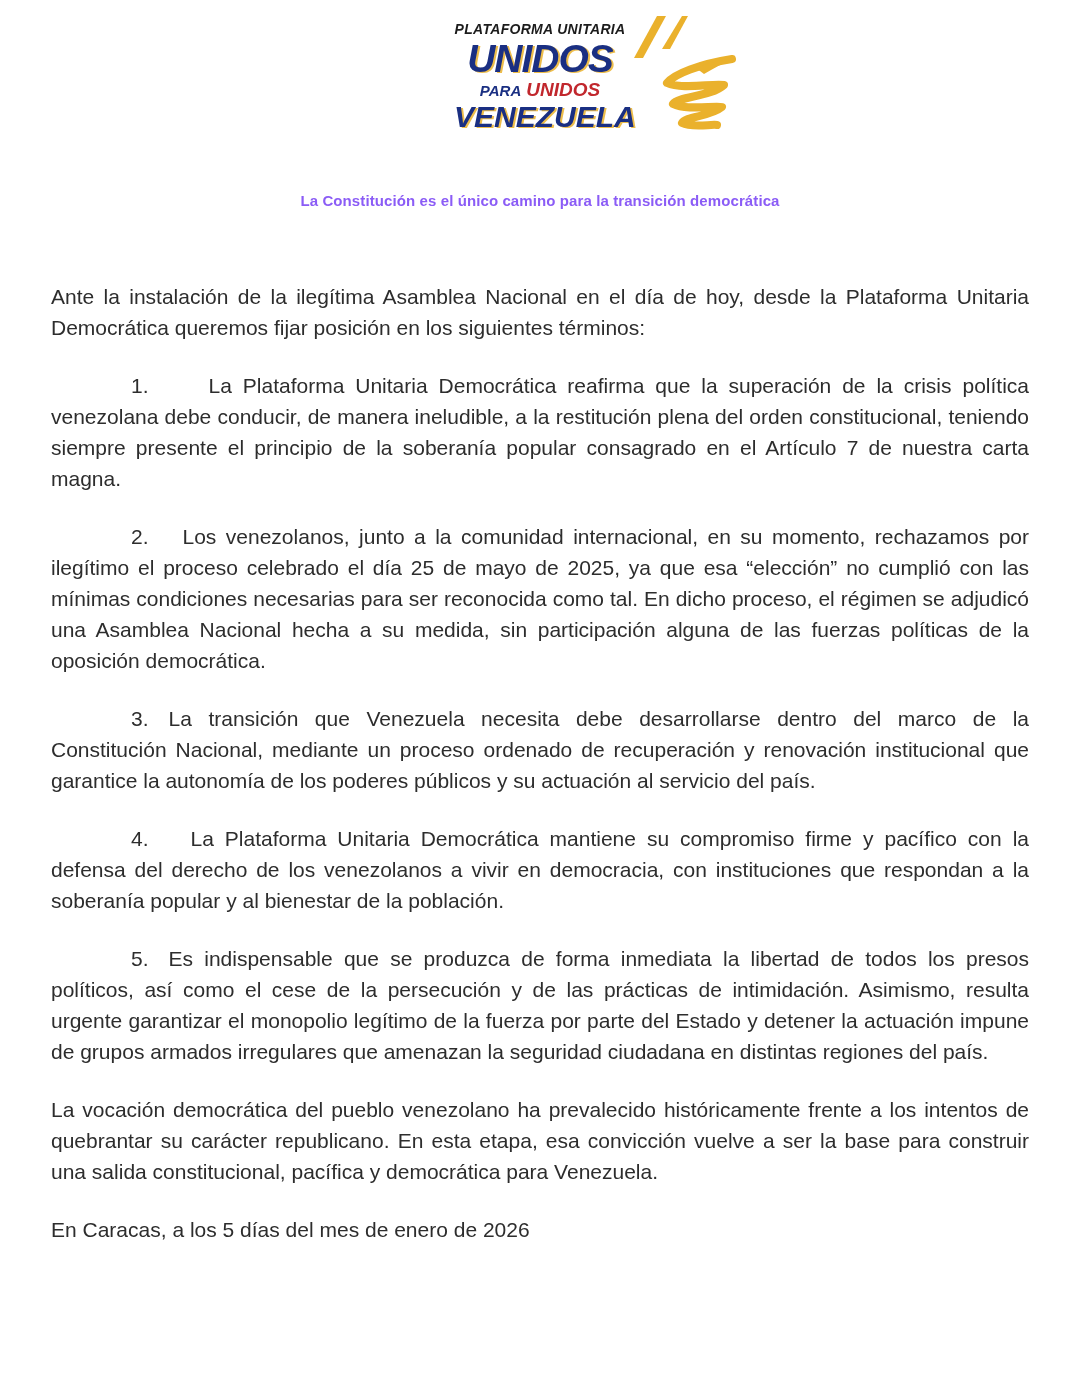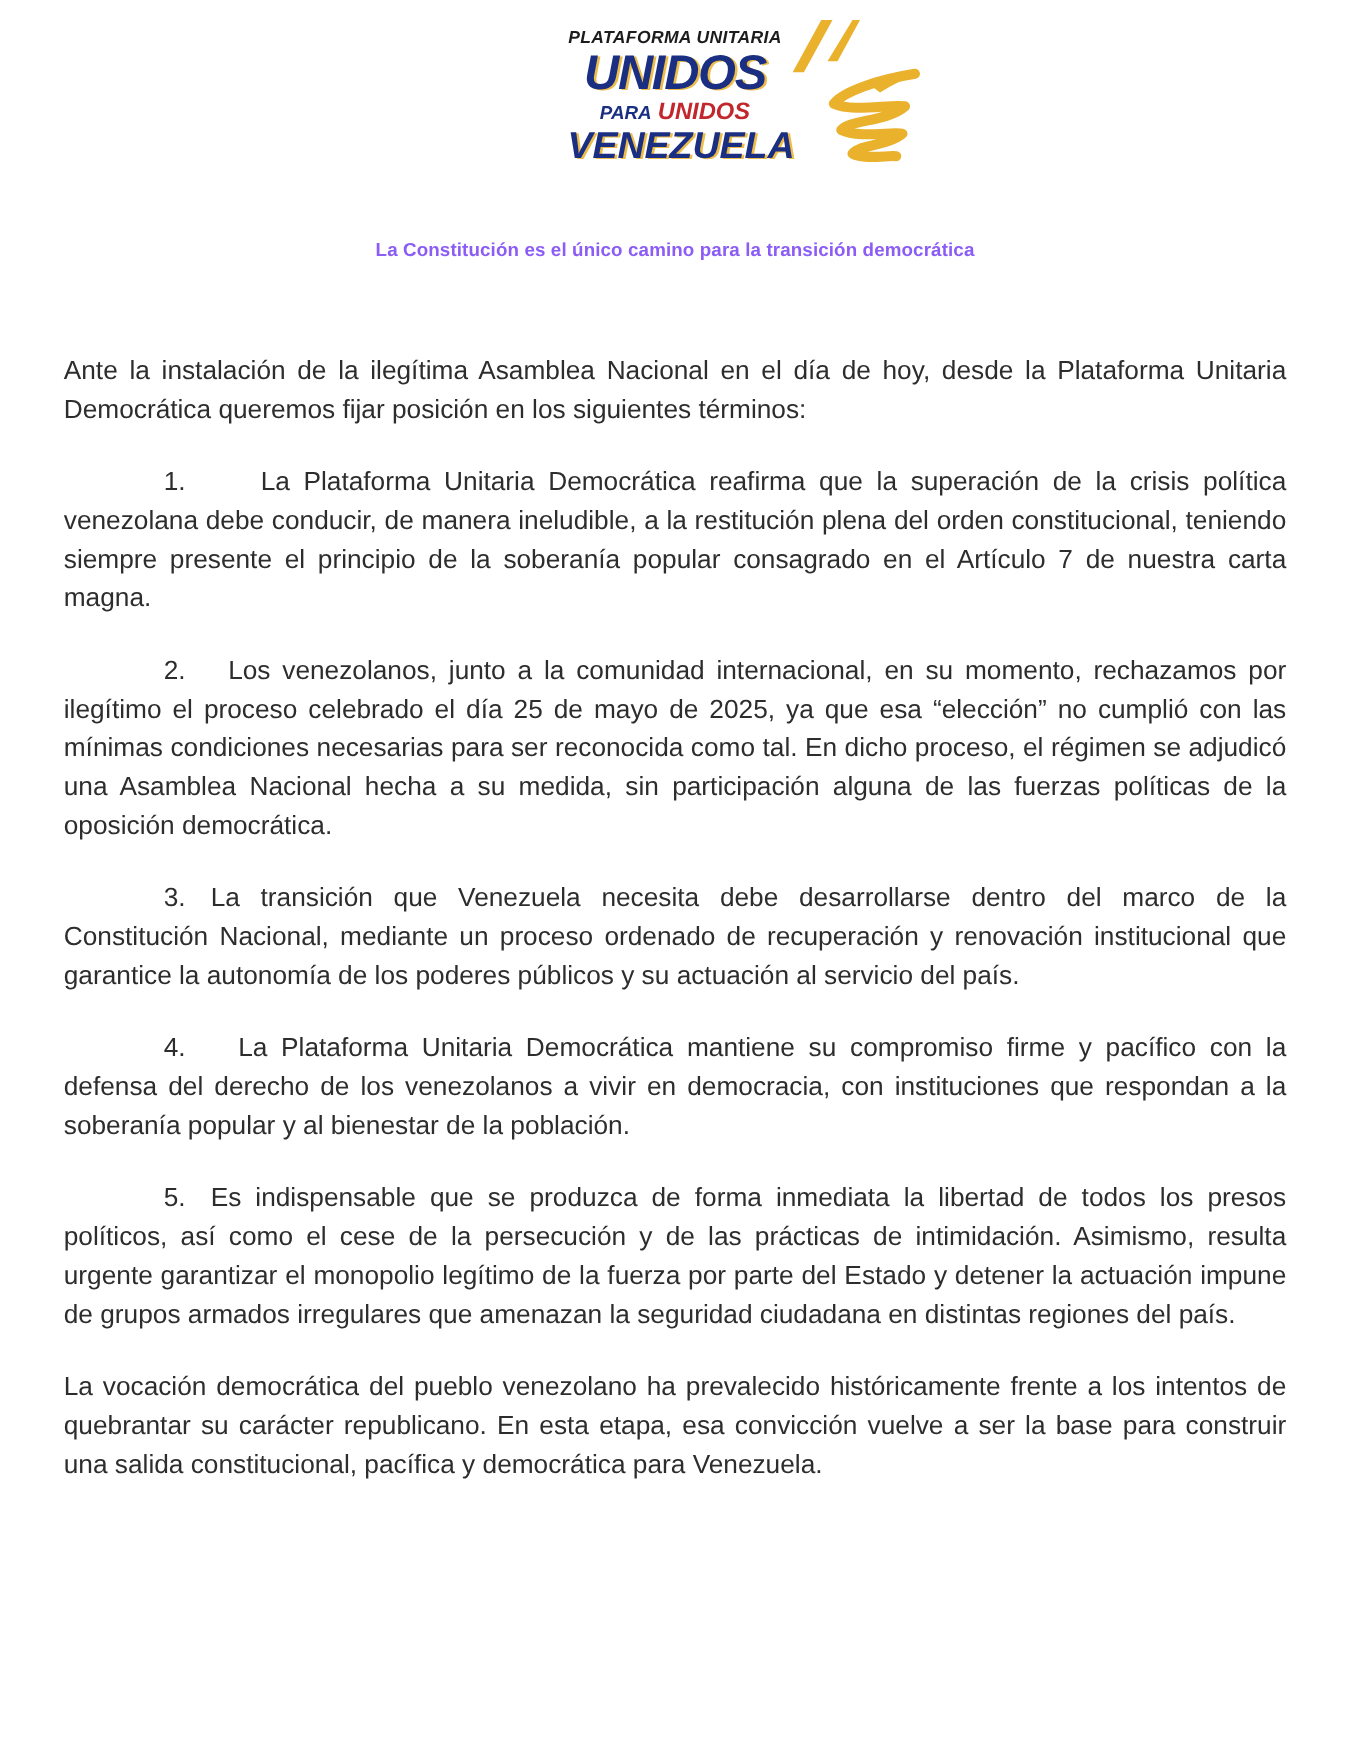--- a/index.html
+++ b/index.html
@@ -123,15 +123,16 @@
     <p class="numbered t2"><span>2.</span><span class="tab"></span><span>Los venezolanos, junto a la comunidad internacional, en su momento, rechazamos por ilegítimo el proceso celebrado el día 25 de mayo de 2025, ya que esa “elección” no cumplió con las mínimas condiciones necesarias para ser reconocida como tal. En dicho proceso, el régimen se adjudicó una Asamblea Nacional hecha a su medida, sin participación alguna de las fuerzas políticas de la oposición democrática.</span></p>
 
     <p class="numbered t3"><span>3.</span><span class="tab"></span><span>La transición que Venezuela necesita debe desarrollarse dentro del marco de la Constitución Nacional, mediante un proceso ordenado de recuperación y renovación institucional que garantice la autonomía de los poderes públicos y su actuación al servicio del país.</span></p>
 
     <p class="numbered t4"><span>4.</span><span class="tab"></span><span>La Plataforma Unitaria Democrática mantiene su compromiso firme y pacífico con la defensa del derecho de los venezolanos a vivir en democracia, con instituciones que respondan a la soberanía popular y al bienestar de la población.</span></p>
 
     <p class="numbered t5"><span>5.</span><span class="tab"></span><span>Es indispensable que se produzca de forma inmediata la libertad de todos los presos políticos, así como el cese de la persecución y de las prácticas de intimidación. Asimismo, resulta urgente garantizar el monopolio legítimo de la fuerza por parte del Estado y detener la actuación impune de grupos armados irregulares que amenazan la seguridad ciudadana en distintas regiones del país.</span></p>
 
     <p class="closing">La vocación democrática del pueblo venezolano ha prevalecido históricamente frente a los intentos de quebrantar su carácter republicano. En esta etapa, esa convicción vuelve a ser la base para construir una salida constitucional, pacífica y democrática para Venezuela.</p>
 
+    <p class="dateline">En Caracas, a los 5 días del mes de enero de 2026</p>
 
   </main>
 </div>
 
 </body></html>

